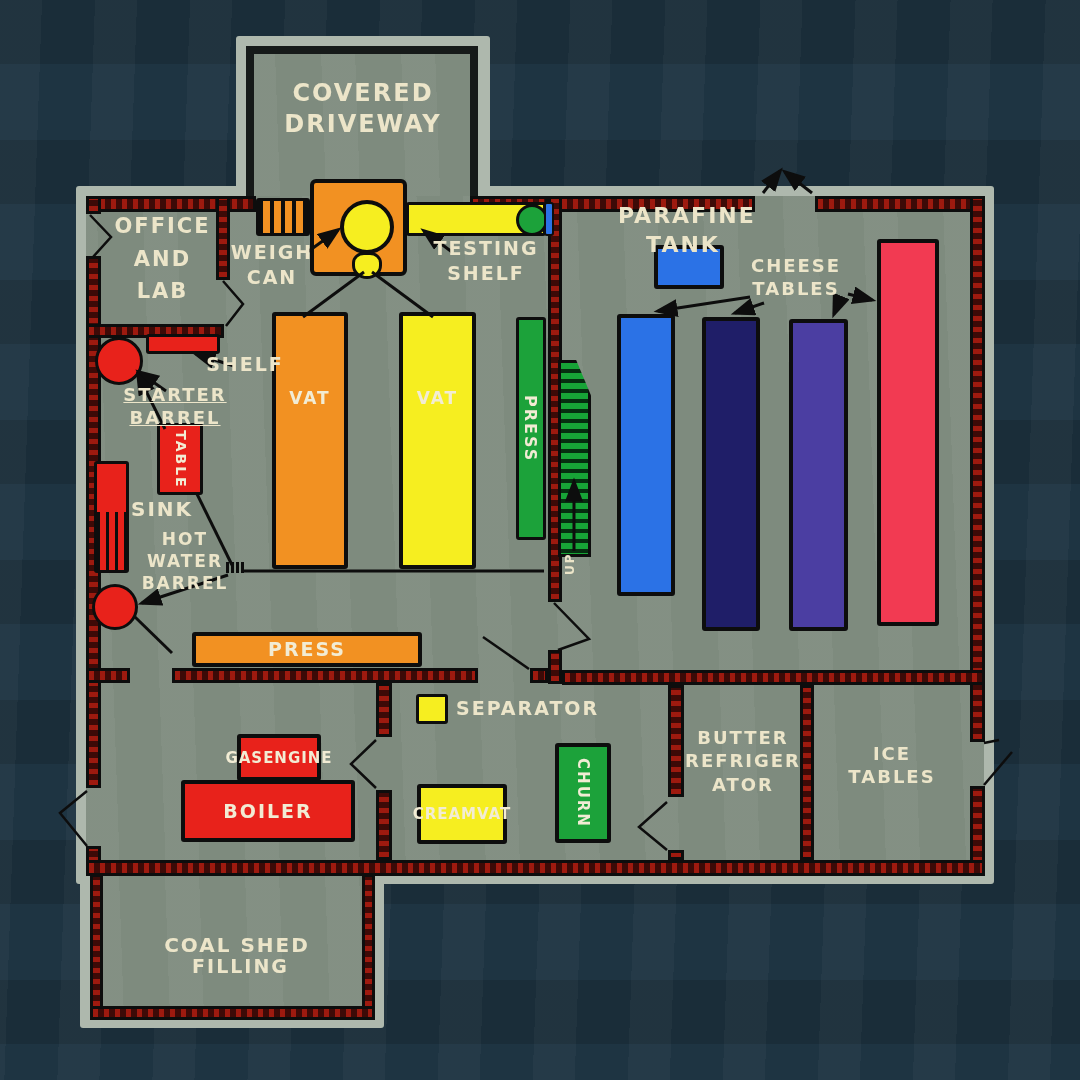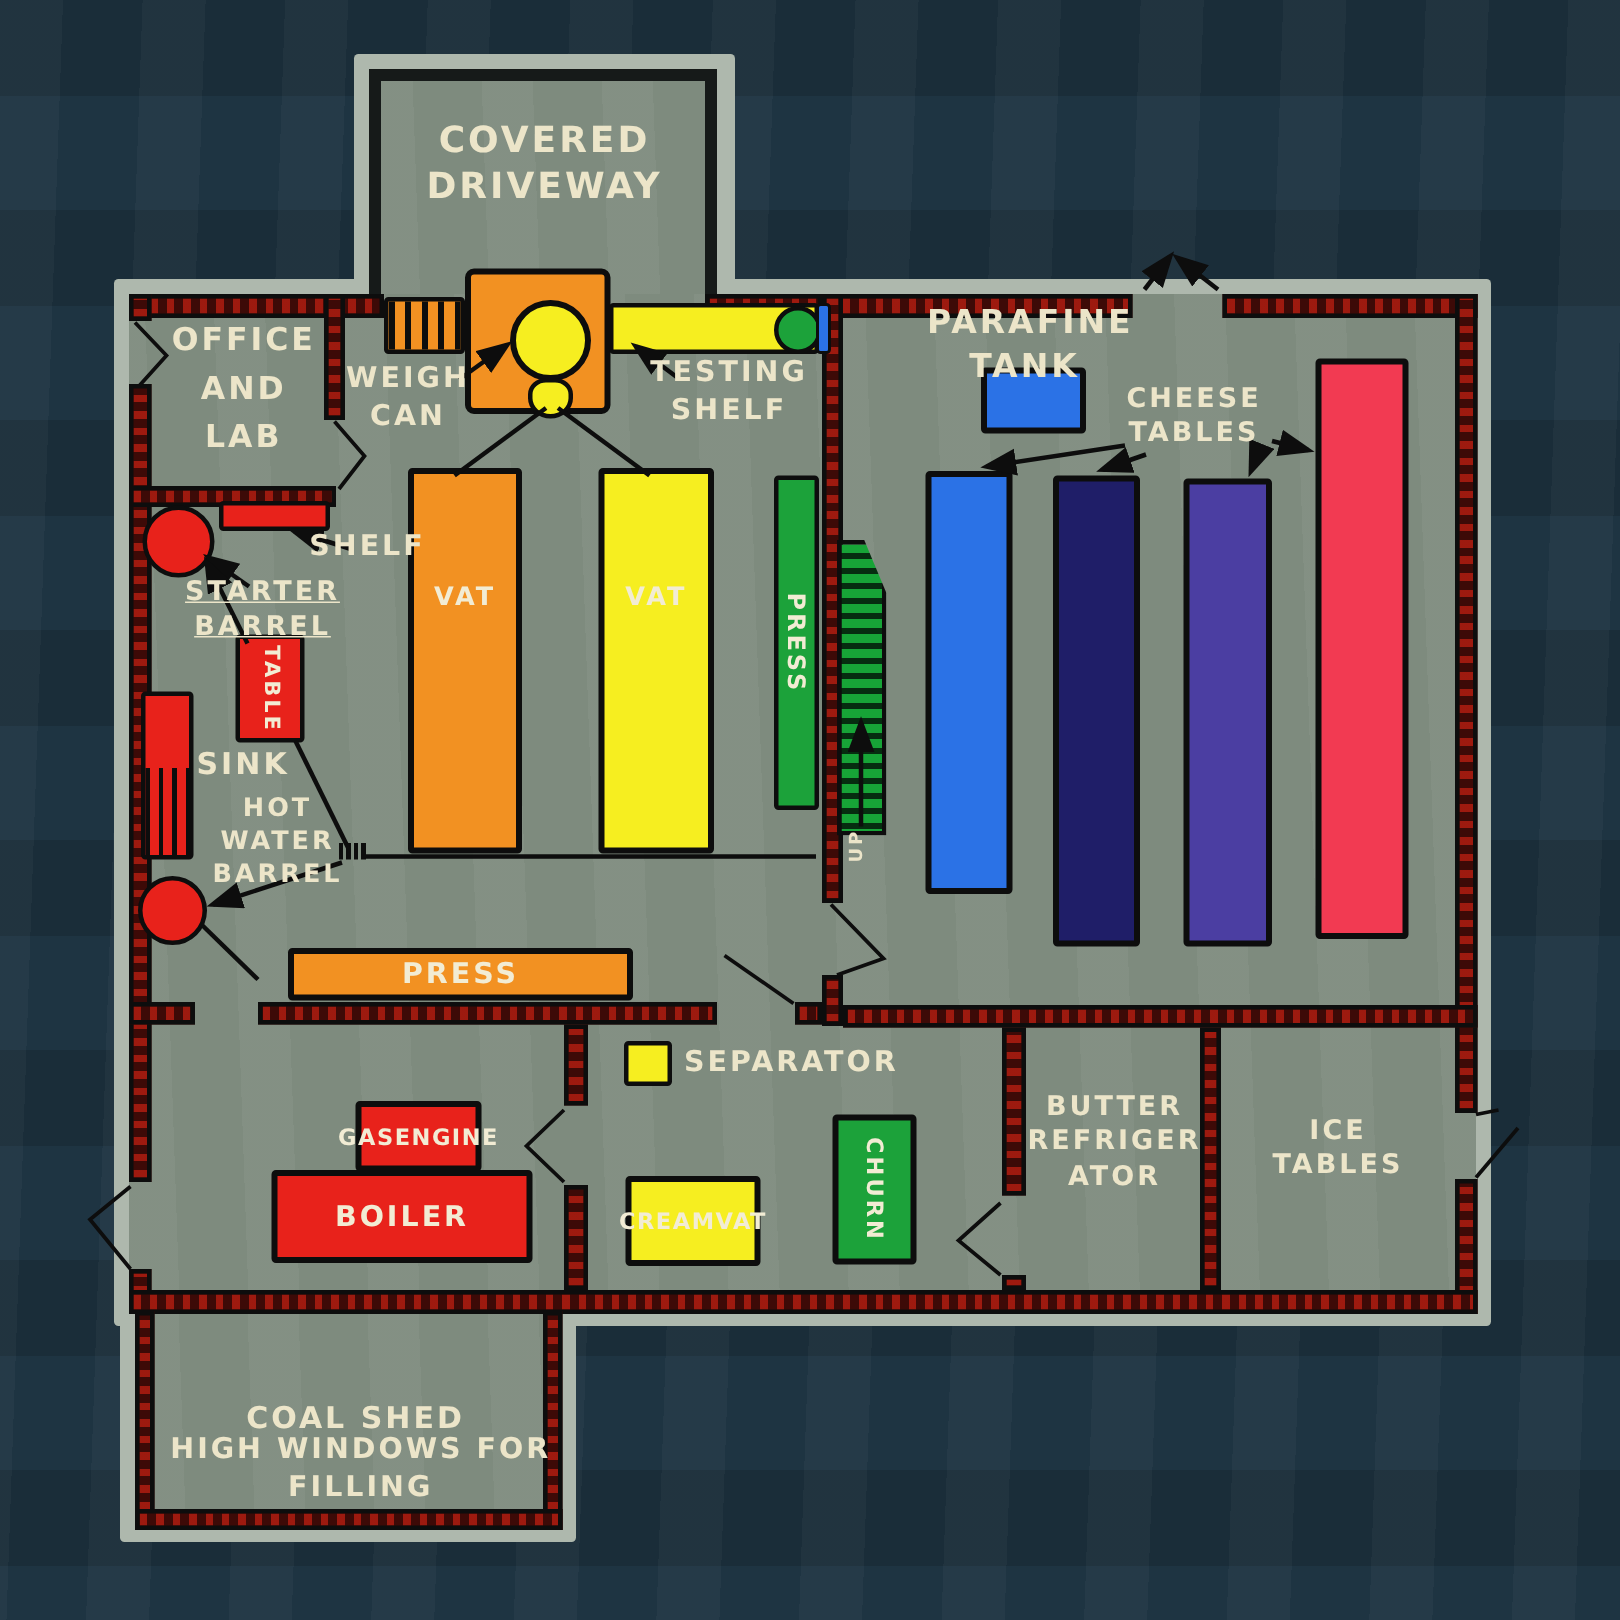--- a/index.html
+++ b/index.html
@@ -225,17 +225,16 @@
       <span>ATOR</span>
   </div>
   <div class="lb" style="left:836px;top:742px;width:112px;font-size:18px;">
     <span>ICE</span>
       <span>TABLES</span>
   </div>
   <div class="lb" style="left:152px;top:932px;width:170px;font-size:20px;">
     <span>COAL SHED</span>
   </div>
   <div class="lb" style="left:108px;top:954px;width:265px;font-size:19px;">
-    <span>HIGH WINDOWS FOR</span>
       <span>FILLING</span>
   </div>
 
 </div>
 
 </body></html>

